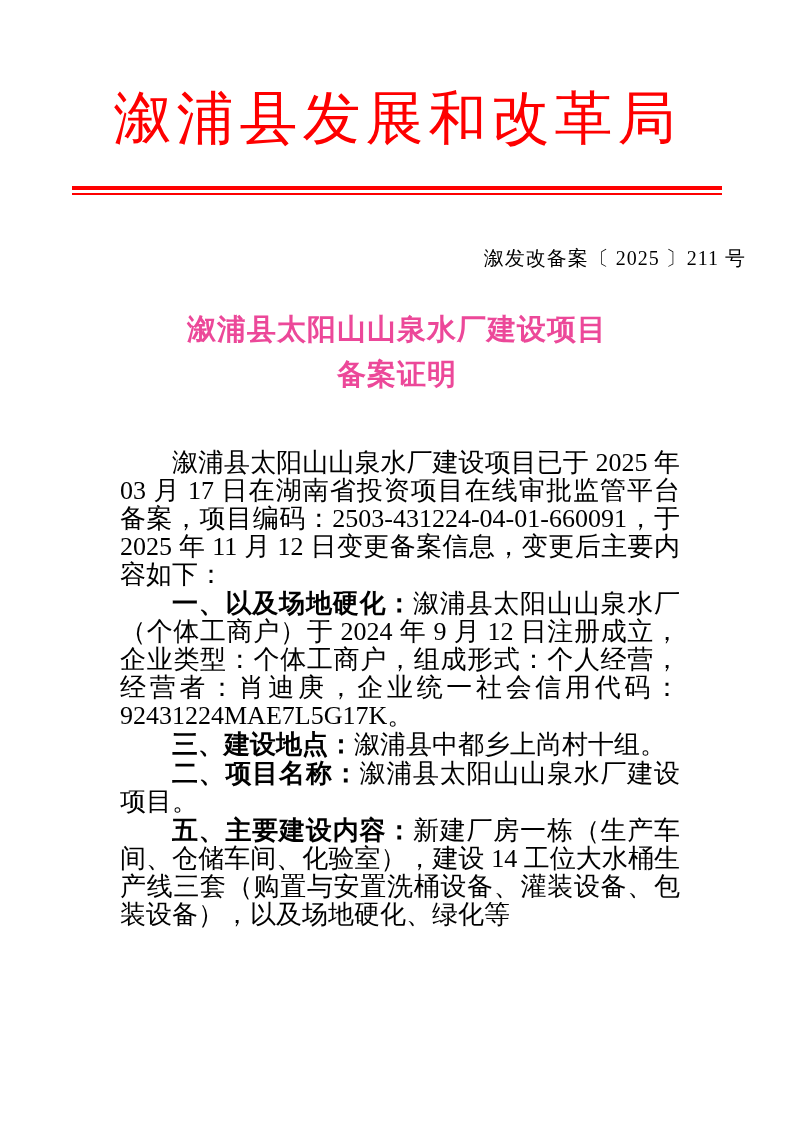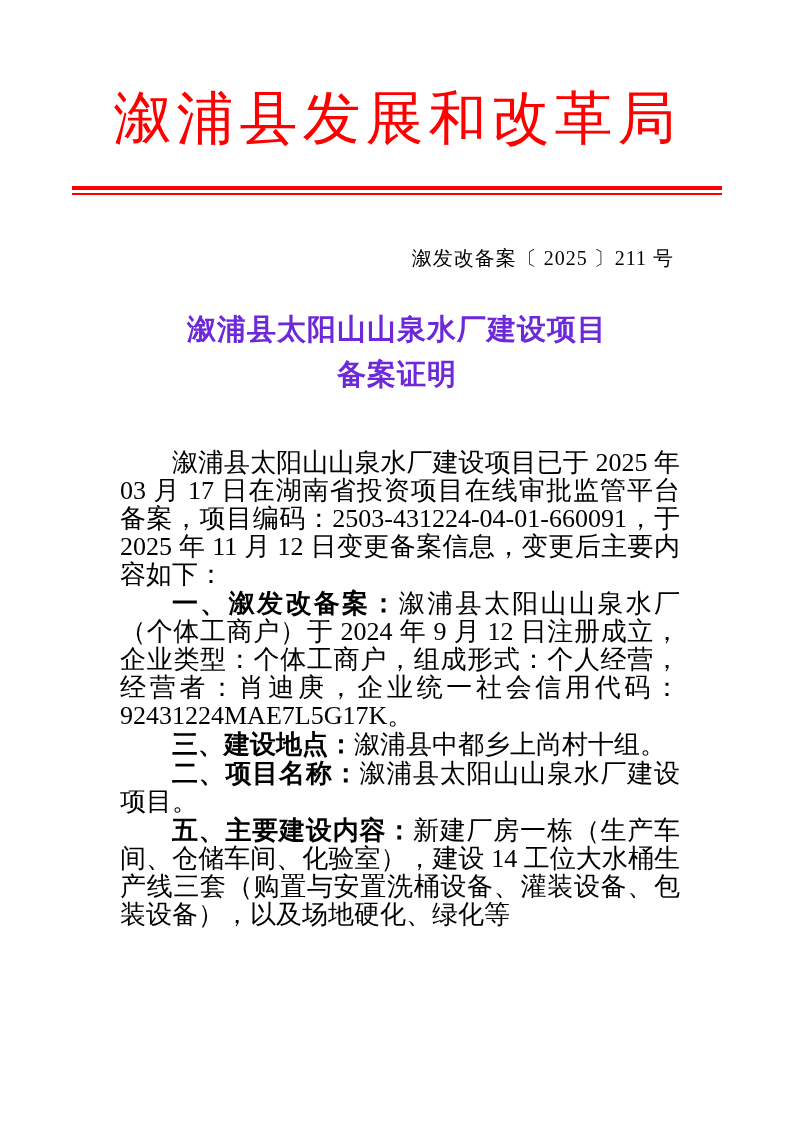--- a/index.html
+++ b/index.html
@@ -25,35 +25,35 @@
   }
   .rule {
     background: #fe0000;
     margin-left: 72px;
     margin-right: 72px;
   }
   .rule-thick { height: 4px; margin-top: 32px; }
   .rule-thin  { height: 2px; margin-top: 3px; }
   .doc-number {
     margin-top: 50px;
-    padding-right: 120px;
+    padding-right: 48px;
     text-align: right;
     font-size: 20px;
     line-height: 26px;
     letter-spacing: 1px;
   }
   .doc-title {
     margin: 36px 0 0 0;
     text-align: center;
     font-family: Liberation Sans, sans-serif;
     font-weight: 700;
     font-size: 29px;
     line-height: 45px;
     letter-spacing: 1px;
-    color: #6d28d9;
+    color: #ec4899;
   }
   .body-text {
     margin: 52px 114px 0 120px;
     font-size: 26px;
     line-height: 28px;
     text-align: justify;
   }
   .body-text p {
     margin: 0;
     text-indent: 2em;
@@ -78,21 +78,21 @@
   <div class="doc-title">
     <span>溆浦县太阳山山泉水厂建设项目</span><br>
     <span>备案证明</span>
   </div>
 
   <div class="body-text">
     <p>
       <span class="para-body">溆浦县太阳山山泉水厂建设项目已于 2025 年 03 月 17 日在湖南省投资项目在线审批监管平台备案，项目编码：2503-431224-04-01-660091，于 2025 年 11 月 12 日变更备案信息，变更后主要内容如下：</span>
     </p>
     <p>
-      <span class="para-head">一、溆发改备案：</span><span class="para-body">溆浦县太阳山山泉水厂（个体工商户）于 2024 年 9 月 12 日注册成立，企业类型：个体工商户，组成形式：个人经营，经营者：肖迪庚，企业统一社会信用代码：92431224MAE7L5G17K。</span>
+      <span class="para-head">一、以及场地硬化：</span><span class="para-body">溆浦县太阳山山泉水厂（个体工商户）于 2024 年 9 月 12 日注册成立，企业类型：个体工商户，组成形式：个人经营，经营者：肖迪庚，企业统一社会信用代码：92431224MAE7L5G17K。</span>
     </p>
     <p>
       <span class="para-head">三、建设地点：</span><span class="para-body">溆浦县中都乡上尚村十组。</span>
     </p>
     <p>
       <span class="para-head">二、项目名称：</span><span class="para-body">溆浦县太阳山山泉水厂建设项目。</span>
     </p>
     <p>
       <span class="para-head">五、主要建设内容：</span><span class="para-body">新建厂房一栋（生产车间、仓储车间、化验室），建设 14 工位大水桶生产线三套（购置与安置洗桶设备、灌装设备、包装设备），以及场地硬化、绿化等</span>
     </p>

